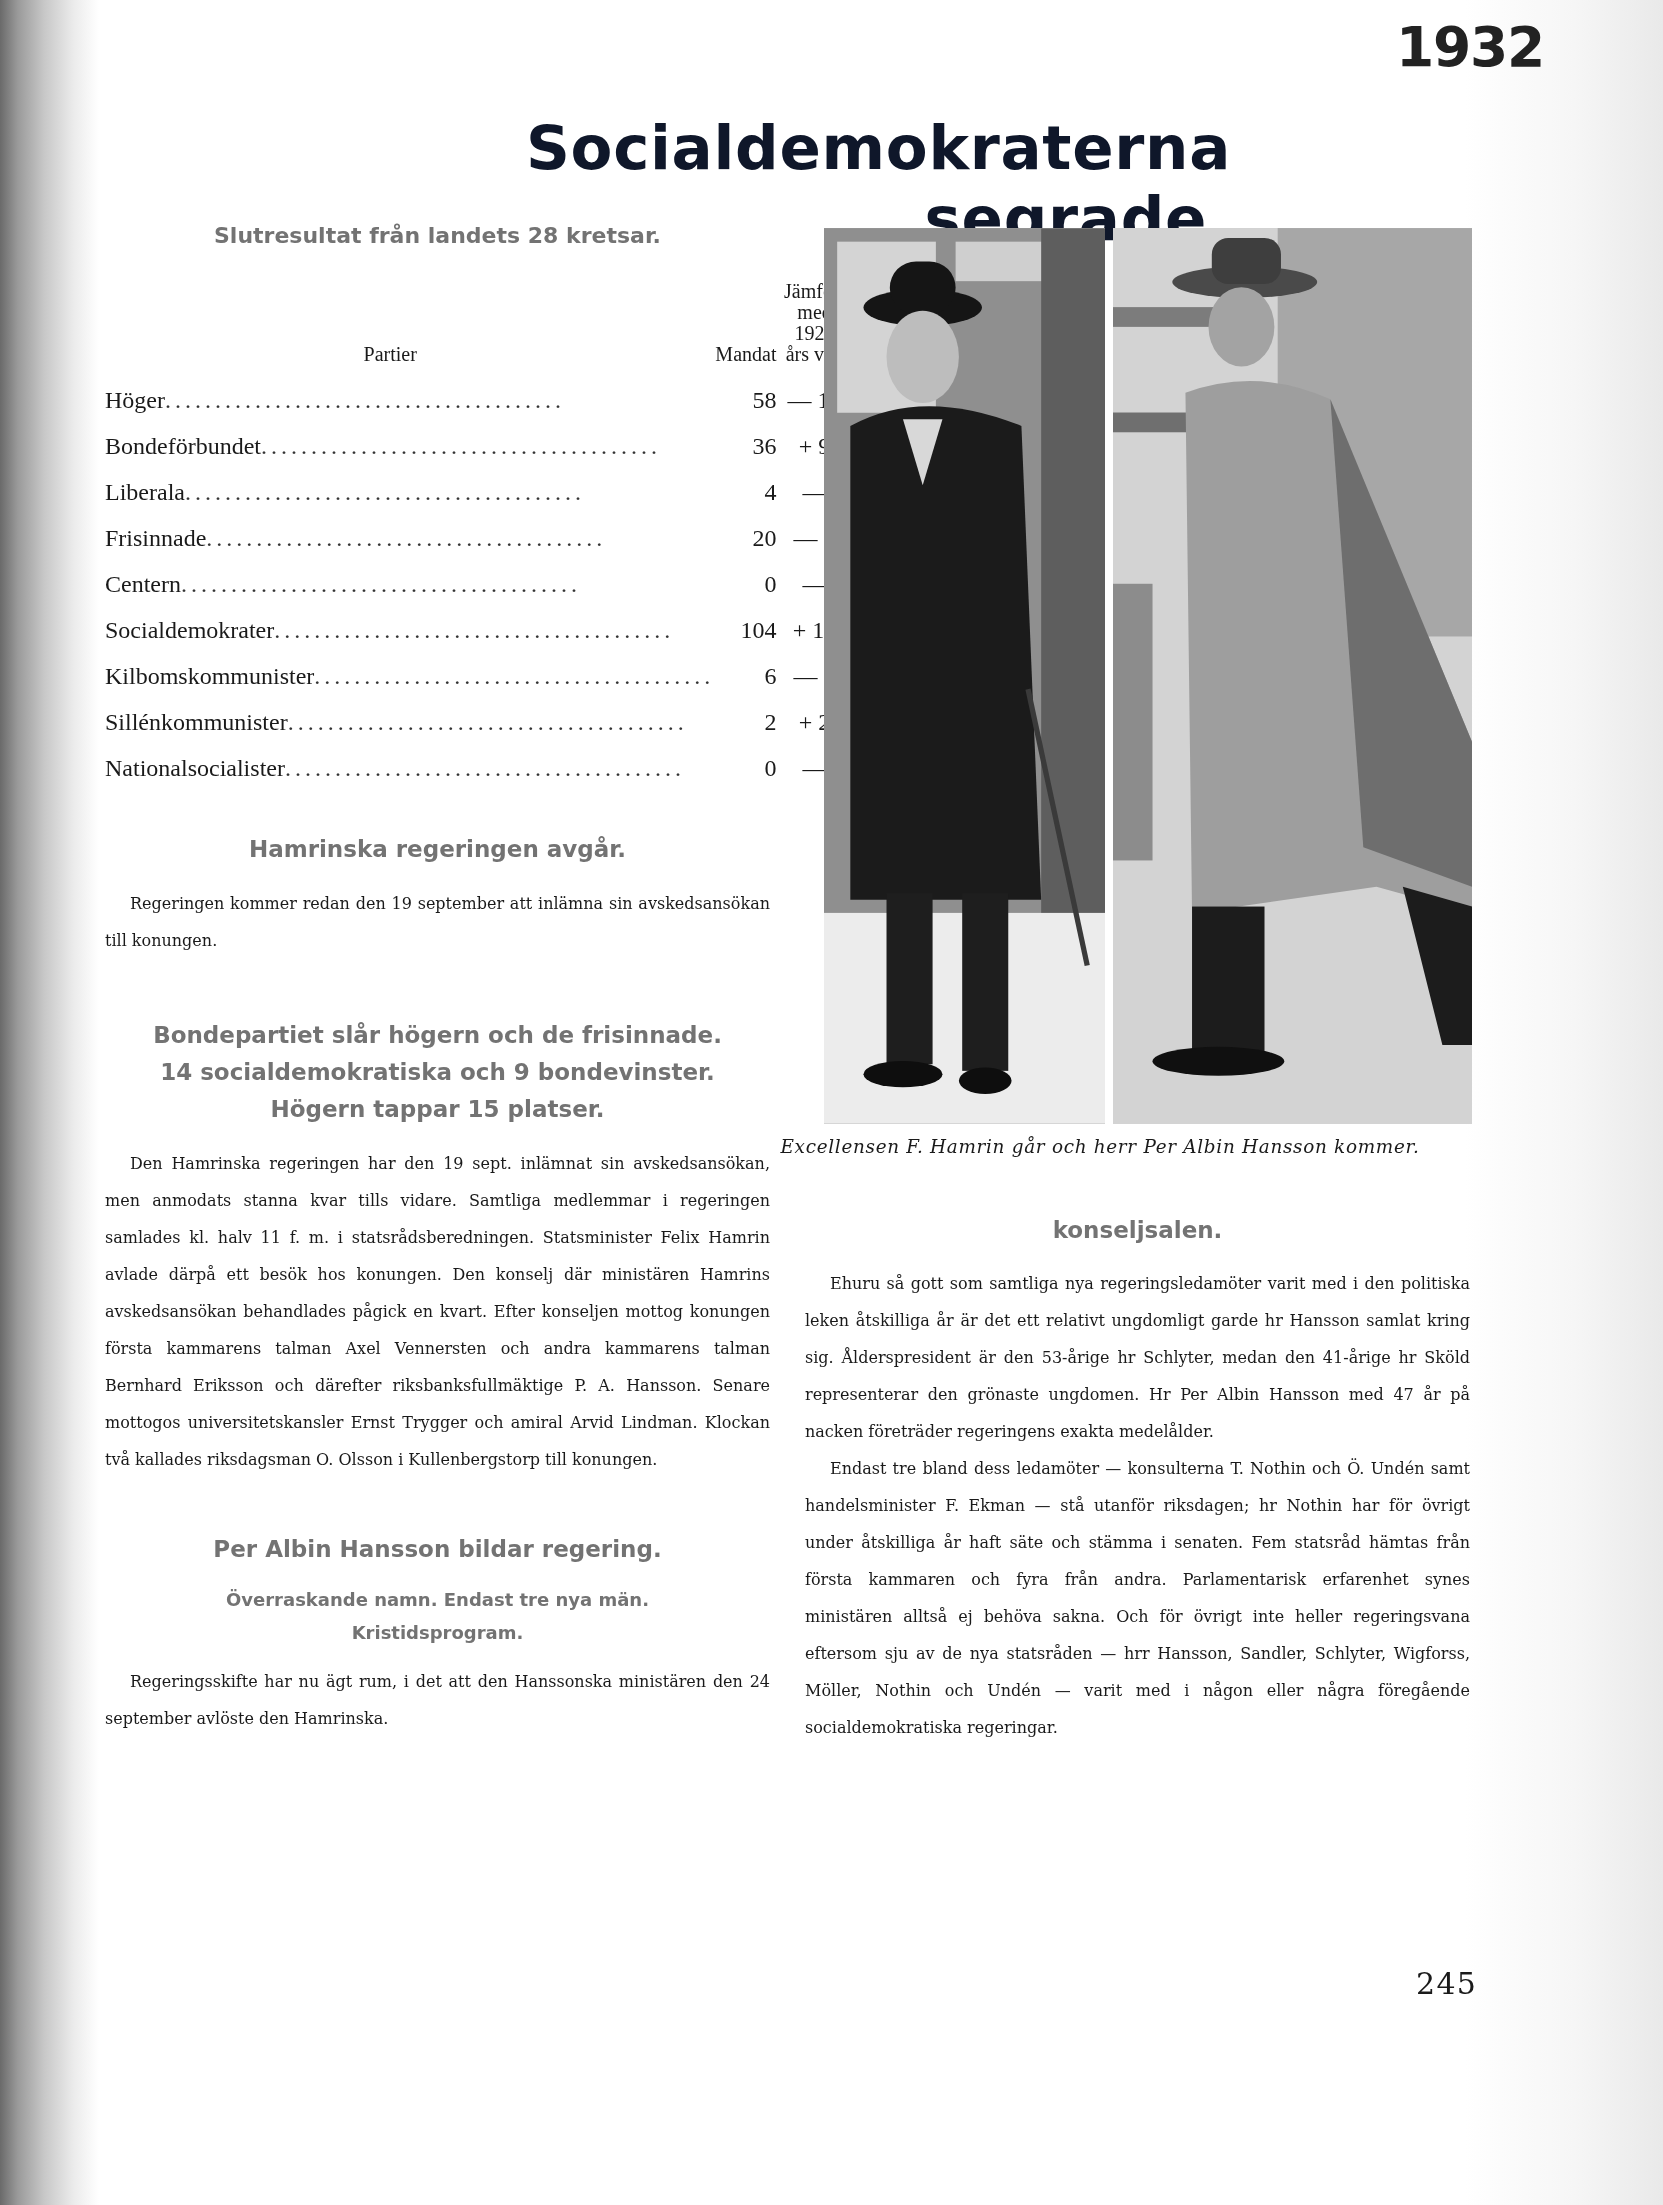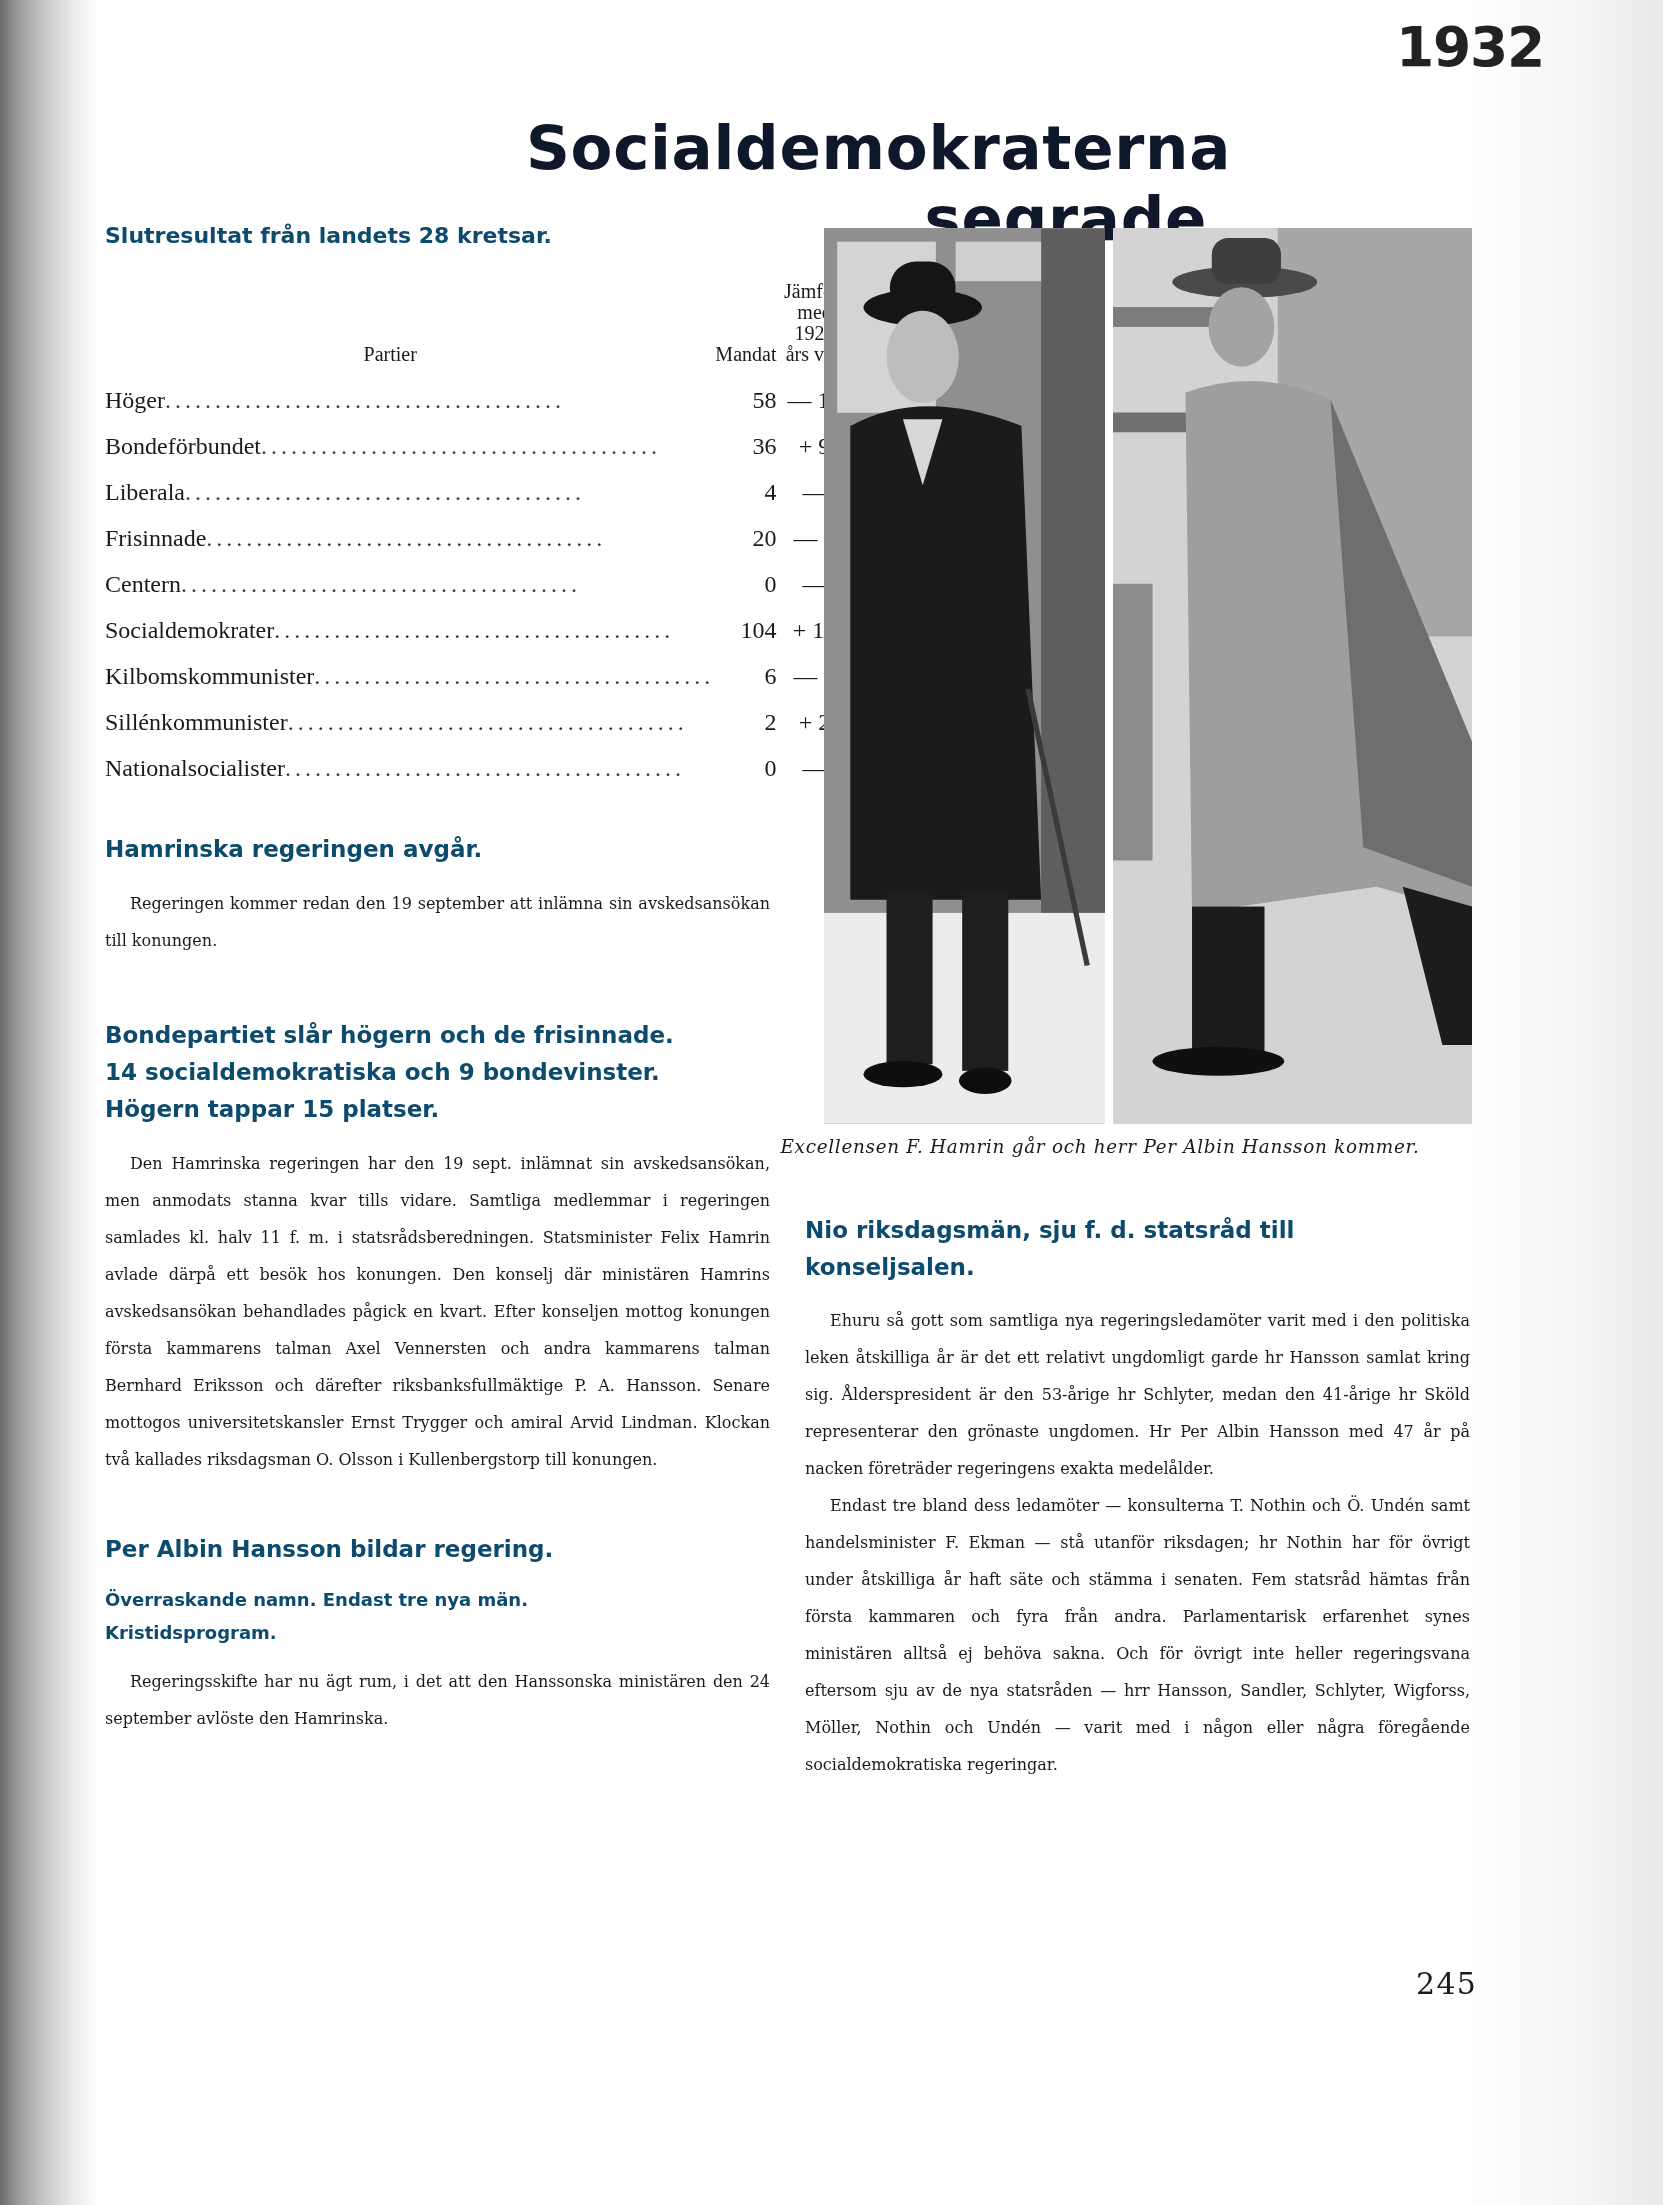--- a/index.html
+++ b/index.html
@@ -27,22 +27,22 @@
   .main-title {
     position: absolute; left: 349px; top: 112px; width: 882px; text-align: right;
     font-size: 61px; letter-spacing: 0.7px; color: #0f172a;
     font-family: "DejaVu Sans", "Liberation Sans", sans-serif; font-weight: bold;
   }
 
   .left-col { position: absolute; left: 105px; top: 217px; width: 665px; }
   .right-col { position: absolute; left: 805px; top: 1133px; width: 665px; }
 
   .subhead {
-    text-align: left; font-size: 23px; line-height: 37px;
-    font-family: "DejaVu Sans", "Liberation Sans", sans-serif; font-weight: bold; color: #0c4a6e;
+    text-align: center; font-size: 23px; line-height: 37px;
+    font-family: "DejaVu Sans", "Liberation Sans", sans-serif; font-weight: bold; color: #737373;
   }
   .subhead.small { font-size: 18px; line-height: 33px; }
 
   .body-text {
     font-size: 16px; line-height: 37px; text-align: justify; margin: 0;
   }
   .body-text.indent { text-indent: 25px; }
 
   
   .results { width: 665px; border-collapse: collapse; margin-top: 26px; font-size: 24px; font-family: Liberation Serif, serif; }
@@ -202,20 +202,19 @@
 
       <rect x="120" y="1030" width="110" height="230" fill="#1c1c1c"></rect>
       <ellipse cx="160" cy="1265" rx="100" ry="22" fill="#101010"></ellipse>
       <path d="M440 1000 L545 1030 L545 1240 L500 1240 Z" fill="#1c1c1c"></path>
     </svg>
   </div>
 </div>
 <div class="caption">Excellensen F. Hamrin går och herr Per Albin Hansson kommer.</div>
 
 <div class="right-col" style="top:1212px;">
-  <div class="subhead">Nio riksdagsmän, sju f. d. statsråd till</div>
   <div class="subhead">konseljsalen.</div>
   <p class="body-text indent" style="margin-top:16px;">Ehuru så gott som samtliga nya regeringsledamöter varit med i den politiska leken åtskilliga år är det ett relativt ungdomligt garde hr Hansson samlat kring sig. Ålderspresident är den 53-årige hr Schlyter, medan den 41-årige hr Sköld representerar den grönaste ungdomen. Hr Per Albin Hansson med 47 år på nacken företräder regeringens exakta medelålder.</p>
   <p class="body-text indent" style="margin-top:0;">Endast tre bland dess ledamöter — konsulterna T. Nothin och Ö. Undén samt handelsminister F. Ekman — stå utanför riksdagen; hr Nothin har för övrigt under åtskilliga år haft säte och stämma i senaten. Fem statsråd hämtas från första kammaren och fyra från andra. Parlamentarisk erfarenhet synes ministären alltså ej behöva sakna. Och för övrigt inte heller regeringsvana eftersom sju av de nya statsråden — hrr Hansson, Sandler, Schlyter, Wigforss, Möller, Nothin och Undén — varit med i någon eller några föregående socialdemokratiska regeringar.</p>
 </div>
 
 <div class="page-number">245</div>
 
 
 </body></html>

